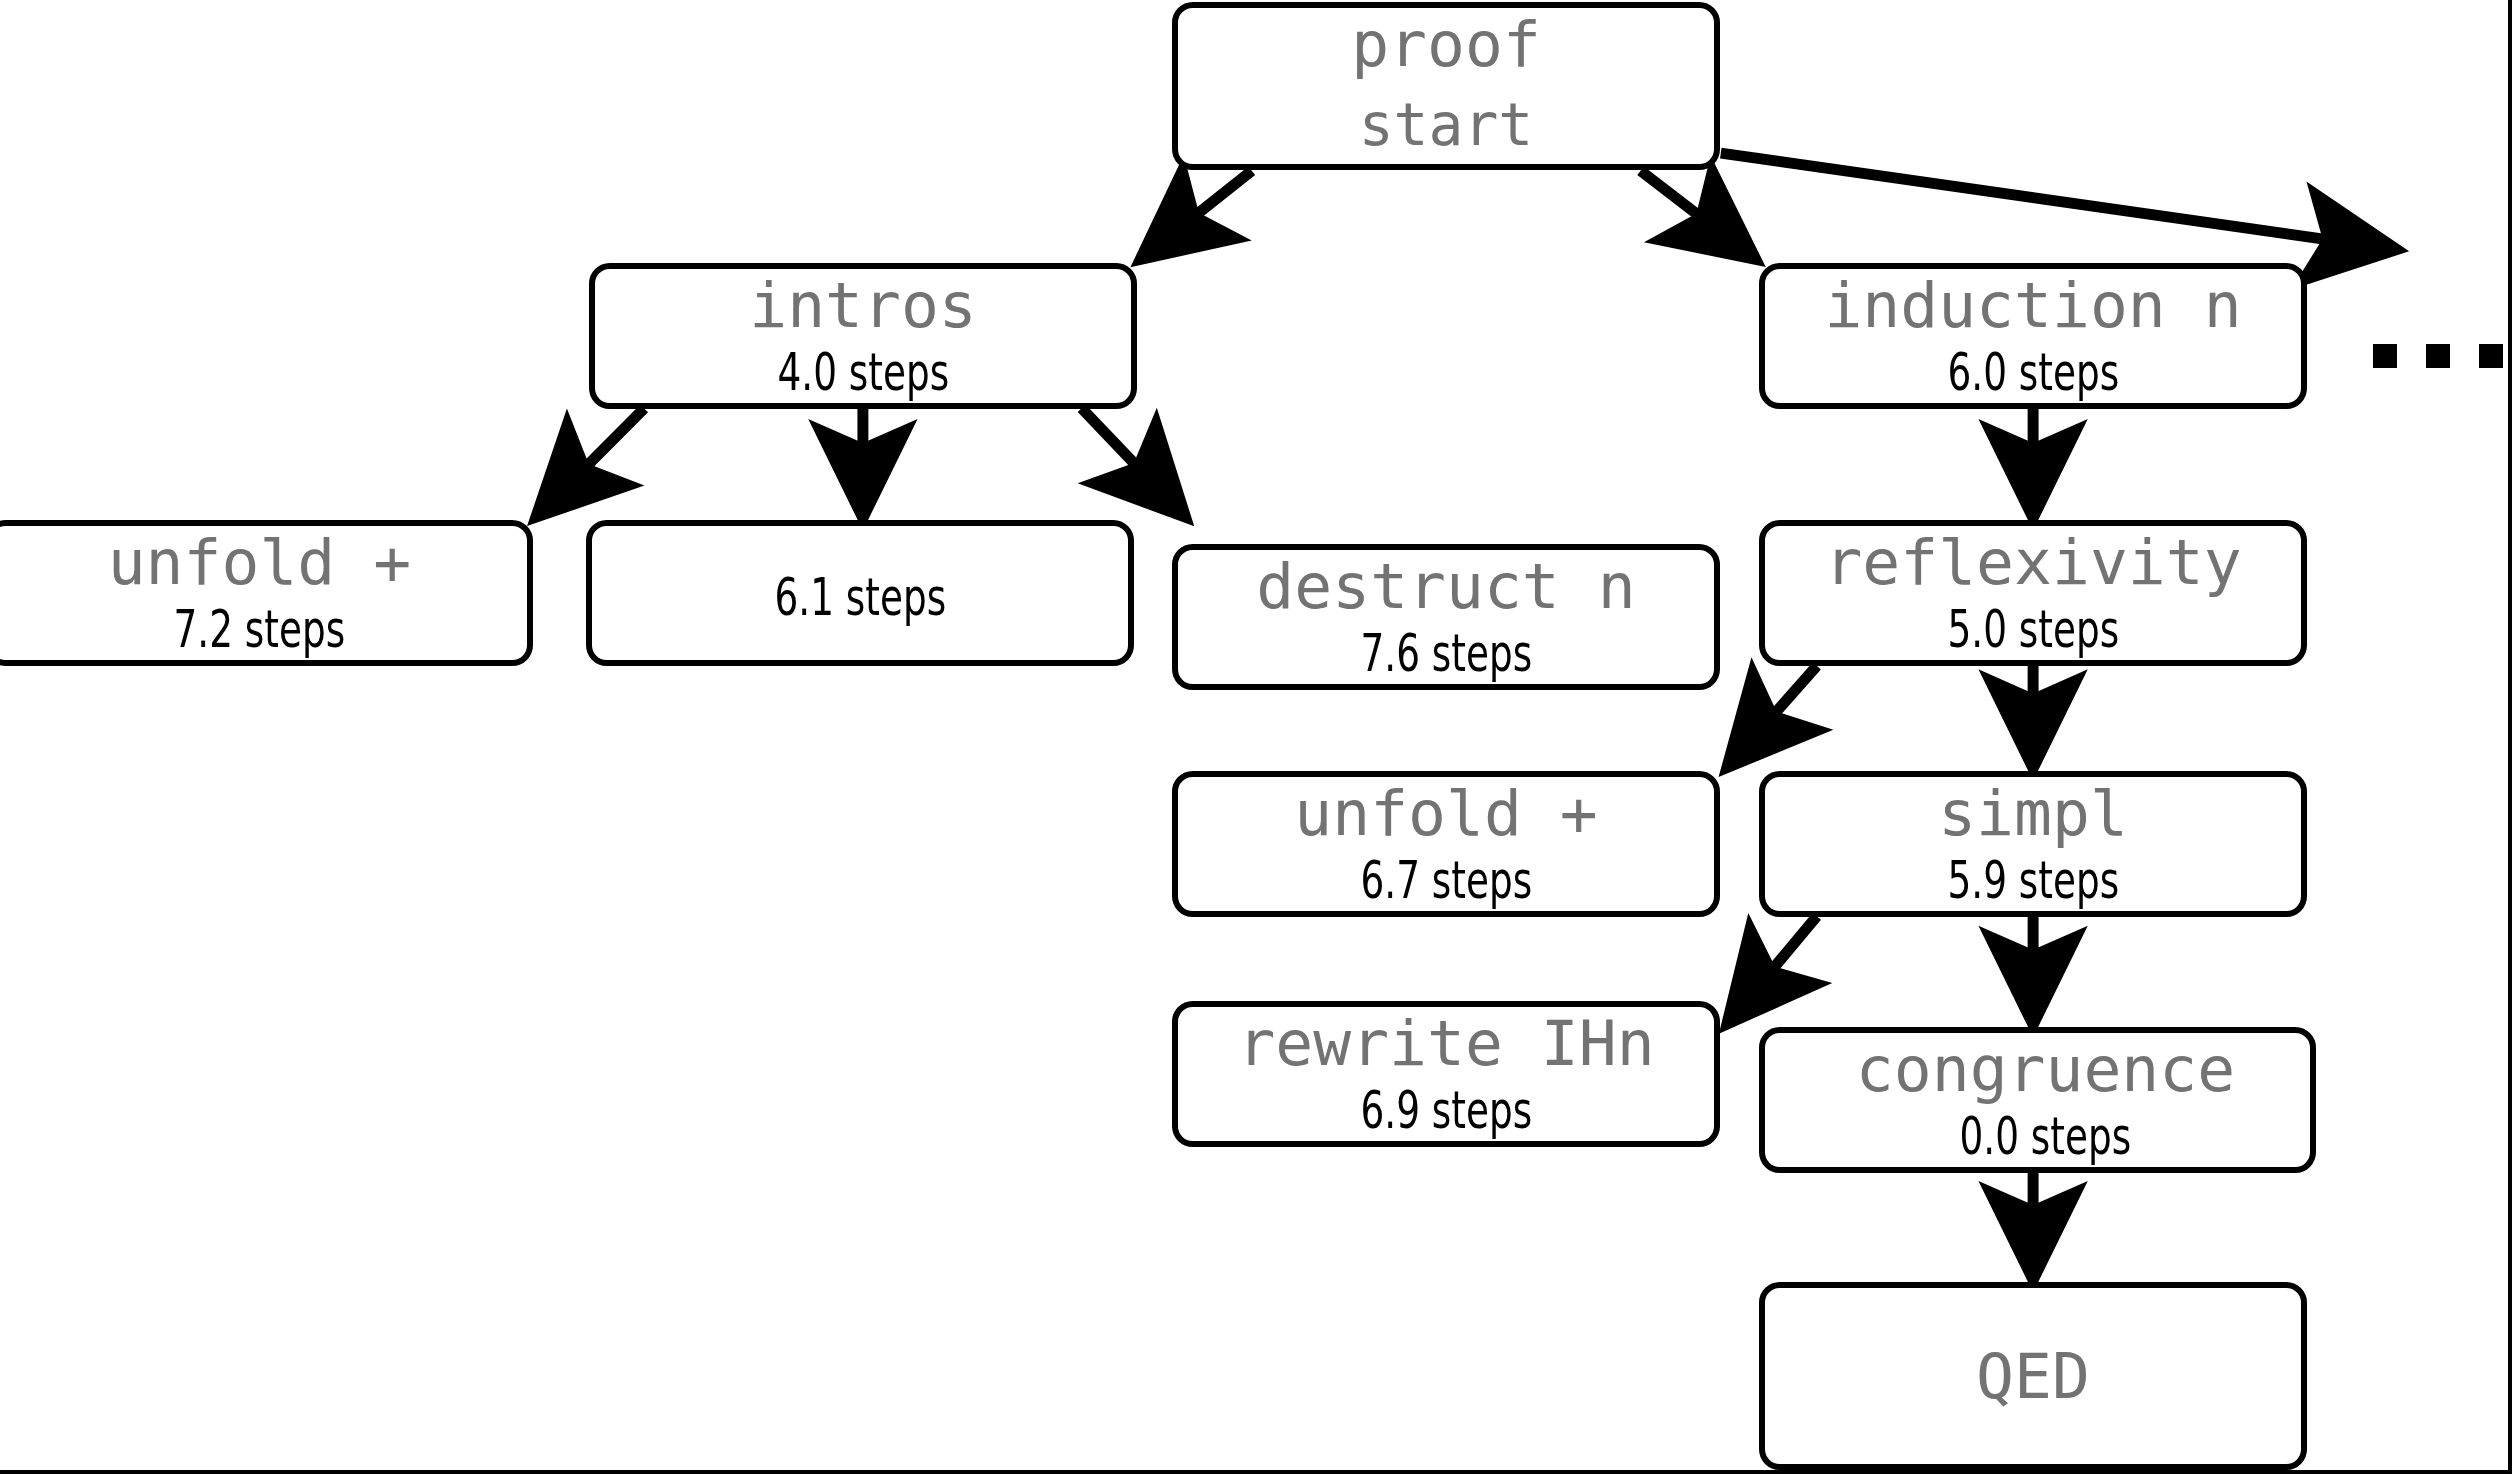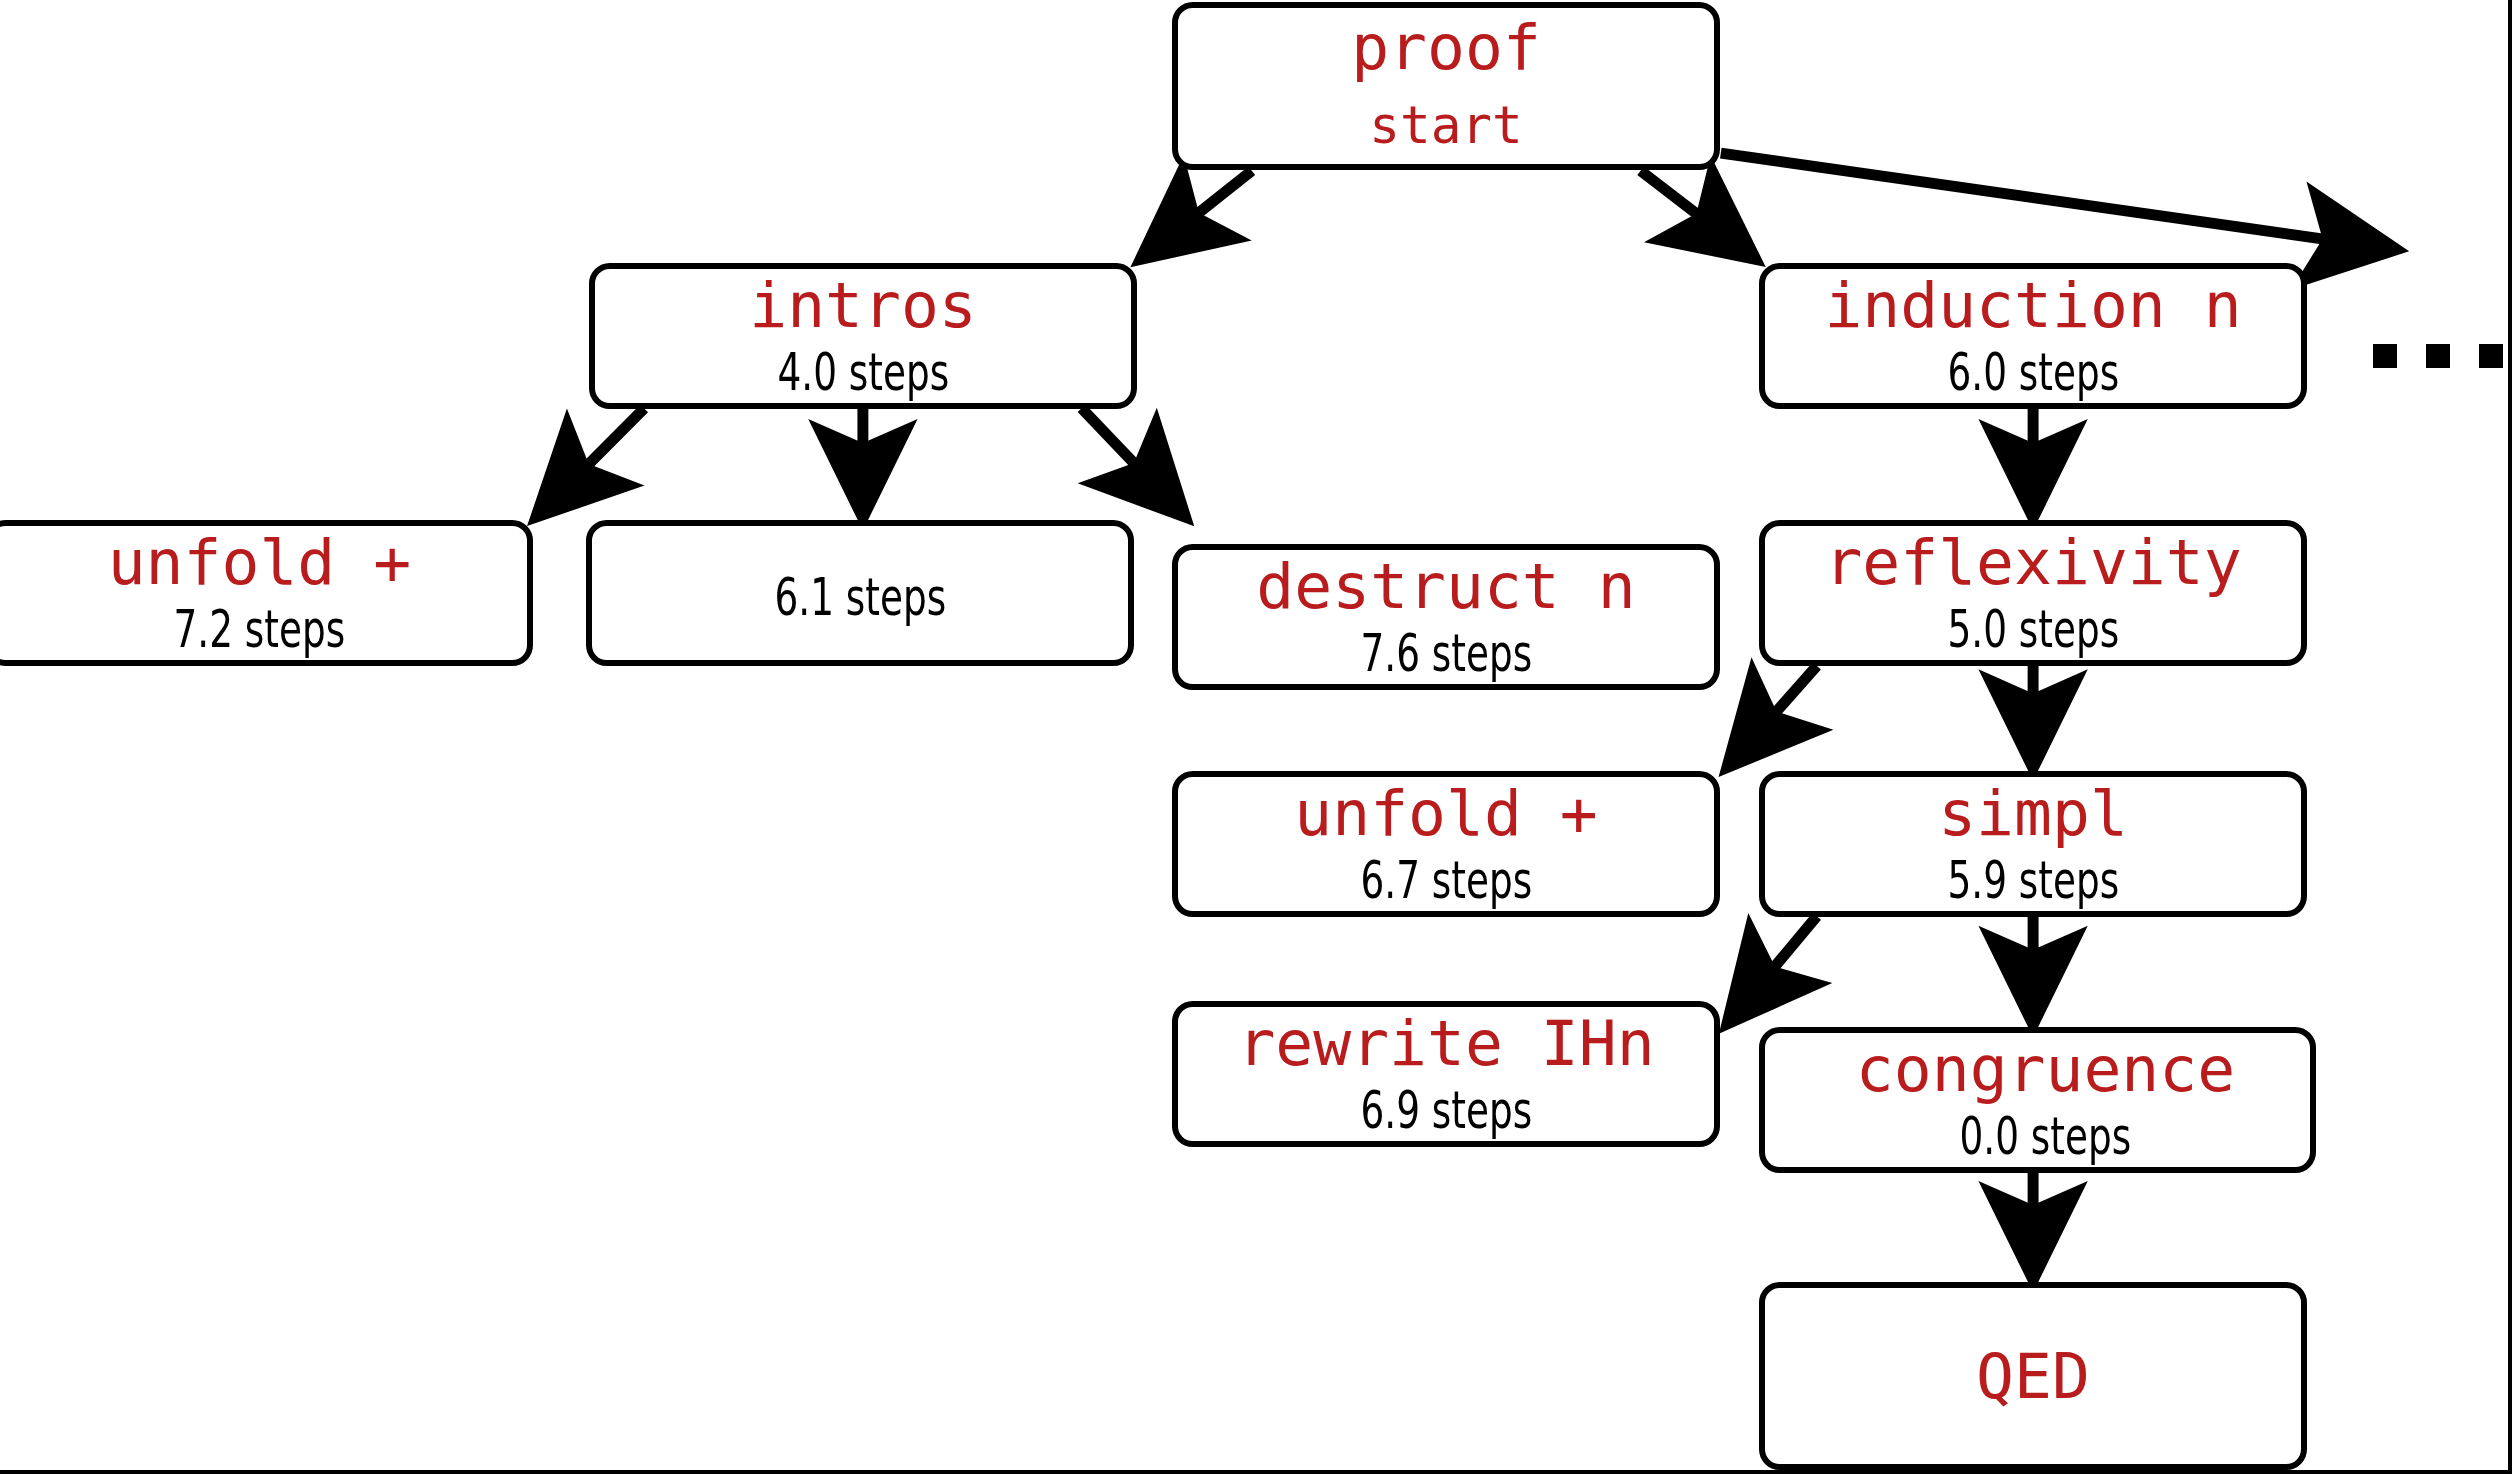--- a/index.html
+++ b/index.html
@@ -18,21 +18,21 @@
     border-radius:20.7px;
     background:#ffffff;
     display:flex;
     flex-direction:column;
     align-items:center;
     justify-content:center;
     z-index:5;
   }
   .node .lbl{
     font-family:"DejaVu Sans Mono","Liberation Mono",monospace;
-    color:#b91c1c;
+    color:#737373;
     white-space:pre;
     line-height:1.0;
     letter-spacing:0;
   }
   .node .steps{
     font-family:"DejaVu Sans Condensed","Liberation Sans Narrow","Liberation Sans",sans-serif;
     font-stretch:condensed;
     color:#000000;
     white-space:pre;
     line-height:1.0;
@@ -102,21 +102,21 @@
 
       <path d="M3346,1508 L3346,1682"></path>
 
       <path d="M3346,1930 L3346,2102"></path>
     </g>
   </svg>
 
   <div id="node-host">
       <div class="node" style="left: 1172px; top: 2.4px; width: 548px; height: 168px;">
         <div class="lbl" style="font-size: 63px; margin-bottom: 20.7px; margin-top: -6px;">proof</div>
-        <div class="lbl" style="font-size: 51px;">start</div>
+        <div class="lbl" style="font-size: 58px;">start</div>
       </div>
       <div class="node" style="left: 589px; top: 263px; width: 548px; height: 146px;">
         <div class="lbl" style="font-size: 63px;">intros</div>
         <div class="steps" style="font-size: 52px; margin-top: 8.5px;">4.0 steps</div>
       </div>
       <div class="node" style="left: 1759px; top: 263px; width: 548px; height: 146px;">
         <div class="lbl" style="font-size: 63px;">induction n</div>
         <div class="steps" style="font-size: 52px; margin-top: 8.5px;">6.0 steps</div>
       </div>
       <div class="node" style="left: -14.6px; top: 520px; width: 548px; height: 146px;">

